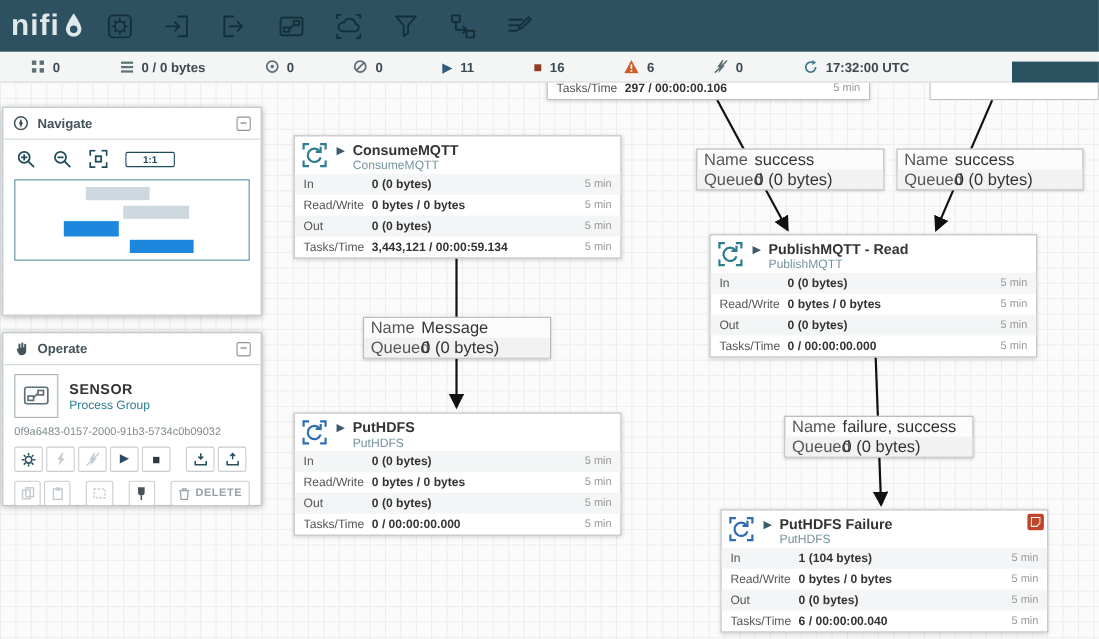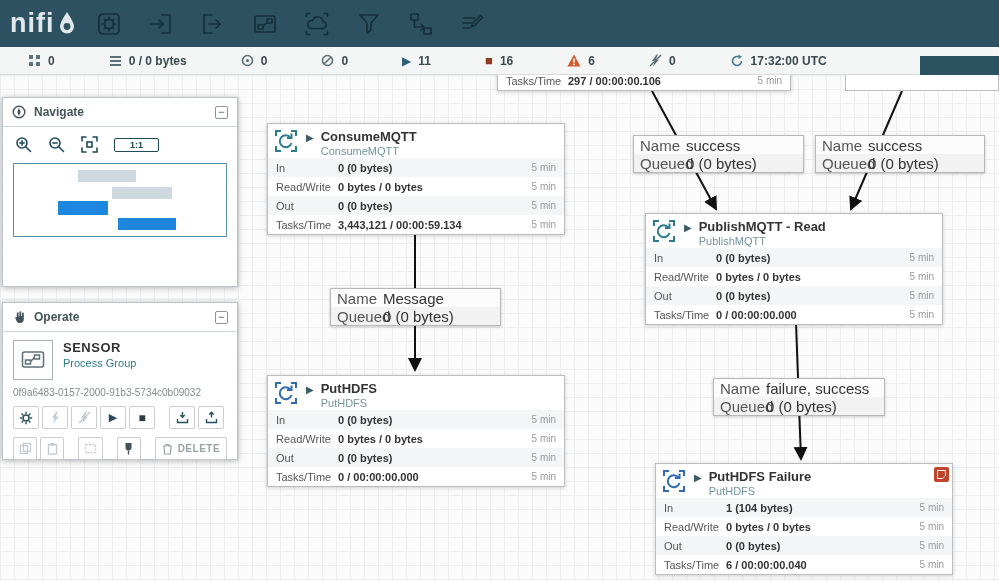--- a/index.html
+++ b/index.html
@@ -67,21 +67,21 @@
   .nav-tools{display:flex;gap:16px;padding:9px 12px 4px;align-items:center}
   .ntool{color:#1f4b5a;display:flex;align-items:center;cursor:pointer}
   .ntool svg{stroke:#1f4b5a;fill:none;stroke-width:1.6;stroke-linecap:round}
   .one-one{font-size:9px;font-weight:bold;color:#1f4b5a;border:1px solid #1f4b5a;padding:1px 15px;border-radius:2px}
   .minimap{margin:6px 10px 10px;height:74px;border:1px solid #5b8fa3;position:relative;background:#fff;cursor:pointer}
   .mm-rect{position:absolute}
   .mm-gray{background:#cdd9df}
   .mm-blue{background:#1d87dd}
 
   .op-body{padding:8px 10px 10px}
-  .op-comp{display:flex;align-items:flex-start}
+  .op-comp{display:flex;align-items:center}
   .op-icon-box{width:40px;height:40px;border:1px solid #a8b2b7;background:#fdfdfd;display:flex;align-items:center;justify-content:center;flex:none}
   .op-icon-box svg{stroke:#5d6f77;fill:none;stroke-width:1.5}
   .op-names{margin-left:10px}
   .op-name{font-size:13px;font-weight:bold;color:#333;letter-spacing:.5px}
   .op-type{font-size:11px;color:#2e7d8f;margin-top:2px}
   .op-id{margin-top:7px;font-size:10px;color:#808b90;white-space:nowrap}
   .op-btnrow{display:flex;gap:3px;margin-top:8px;align-items:center}
   .obtn{width:26px;height:23px;border:1px solid #ccc;background:#fff;border-radius:2px;display:flex;align-items:center;justify-content:center;cursor:pointer}
   .obtn svg{display:block}
   .gapper{width:8px;flex:none}

